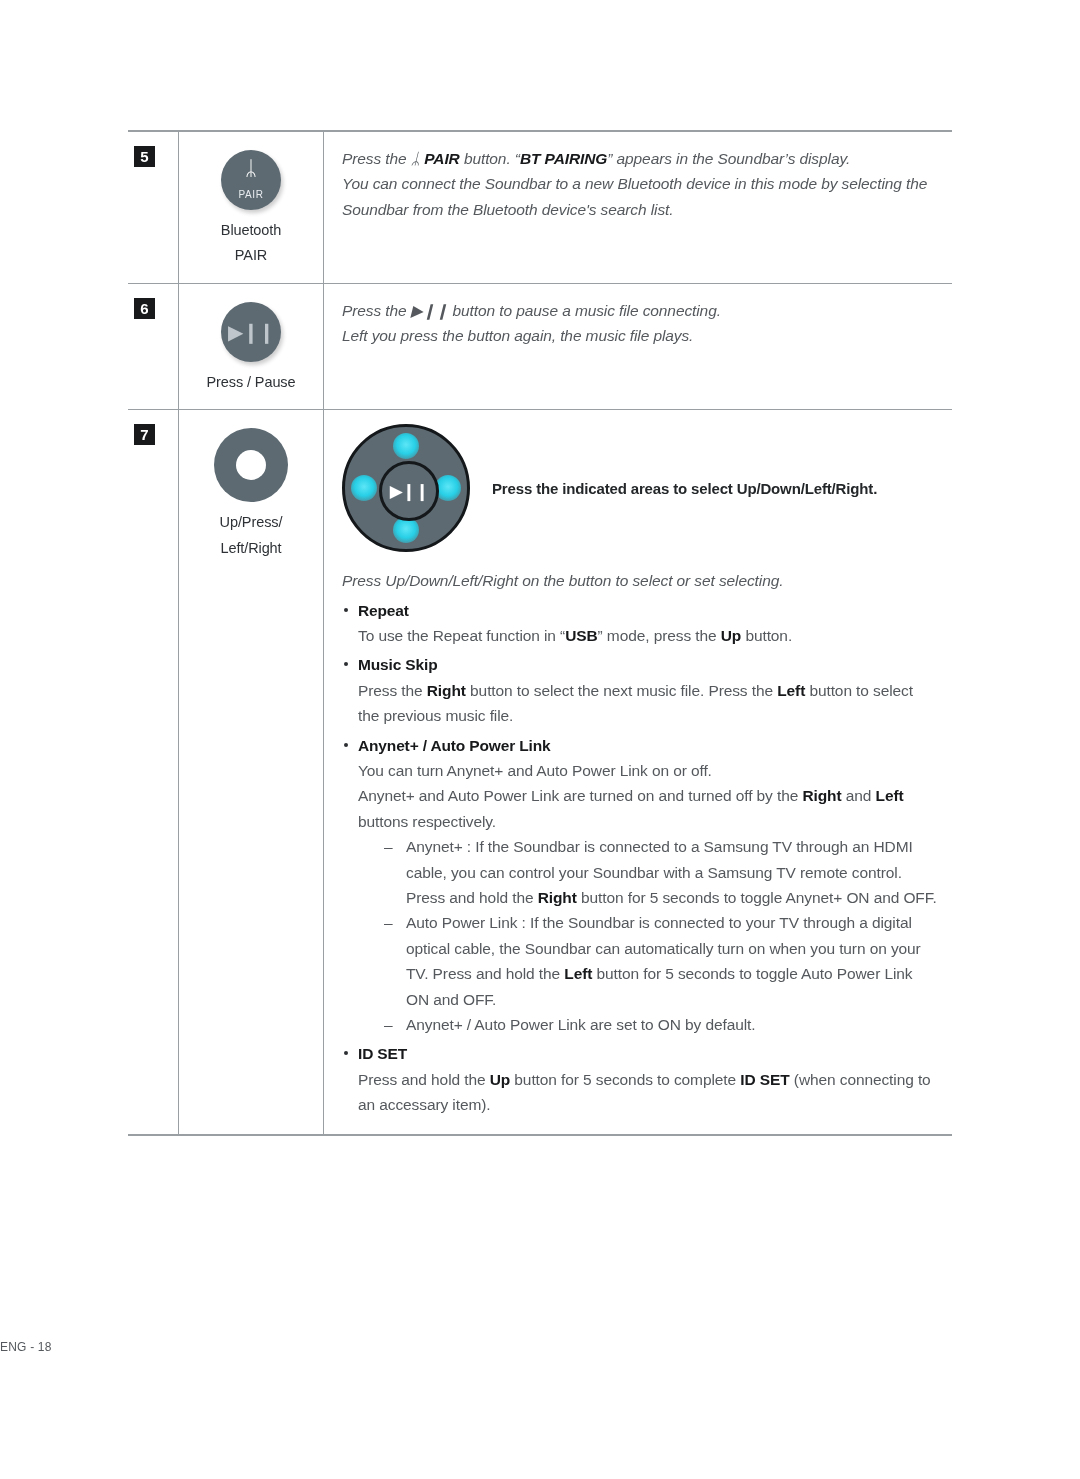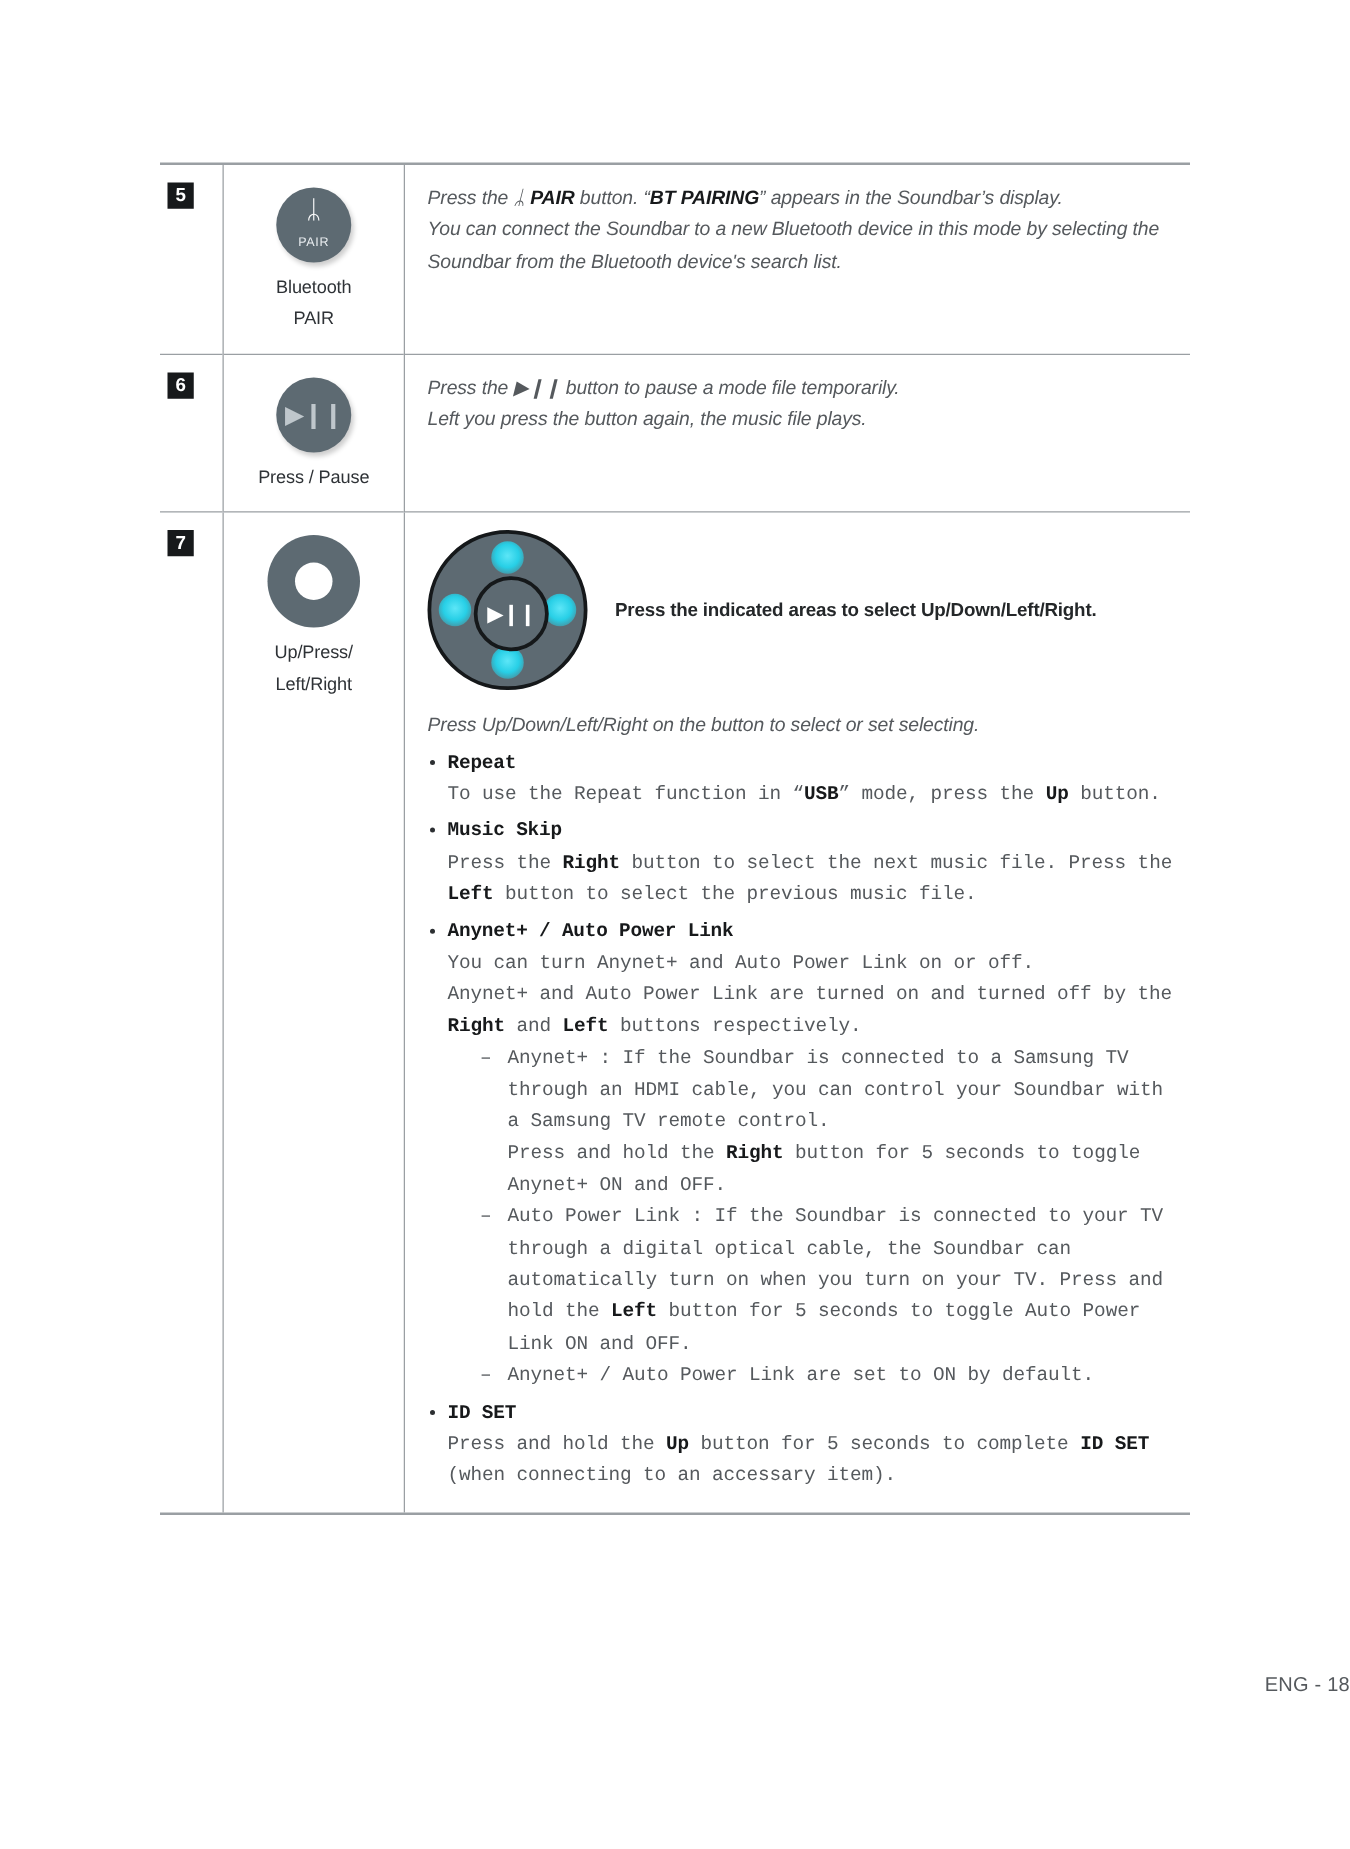--- a/index.html
+++ b/index.html
@@ -207,21 +207,20 @@
   .desc b, .desc strong {
     color: #17191b;
     font-weight: bold;
   }
   .desc p { margin: 0; font-style: italic; }
 
   .bullets {
     margin: 4px 0 0 0;
     padding: 0;
     list-style: none;
-    font-family: Liberation Mono, monospace;
   }
   .bullets > li {
     position: relative;
     padding-left: 16px;
     margin-top: 4px;
   }
   .bullets > li::before {
     content: "";
     position: absolute;
     left: 2px;
@@ -255,22 +254,22 @@
     top: 0;
     color: #55595d;
   }
 
   
   .footer {
     position: absolute;
     left: 0;
     right: 0;
     top: 1340px;
-    text-align: right;
-    font-size: 16px;
+    text-align: left;
+    font-size: 12px;
     color: #55595d;
     letter-spacing: 0.2px;
   }
 </style>
 </head>
 <body>
 
 <div class="page">
 
   <div class="manual-table">
@@ -307,21 +306,21 @@
           <td class="col-icon">
             <div class="circle-btn">
               <div class="pp-glyph">▶❙❙</div>
             </div>
             <div class="icon-caption">
               <div>Press / Pause</div>
             </div>
           </td>
           <td class="col-desc">
             <div class="desc">
-              <p>Press the ▶❙❙ button to pause a mode file temporarily.</p>
+              <p>Press the ▶❙❙ button to pause a music file connecting.</p>
               <p>Left you press the button again, the music file plays.</p>
             </div>
           </td>
         </tr>
 
         <tr class="row-divider">
           <td class="col-num">
             <span class="step-badge">7</span>
           </td>
           <td class="col-icon">

